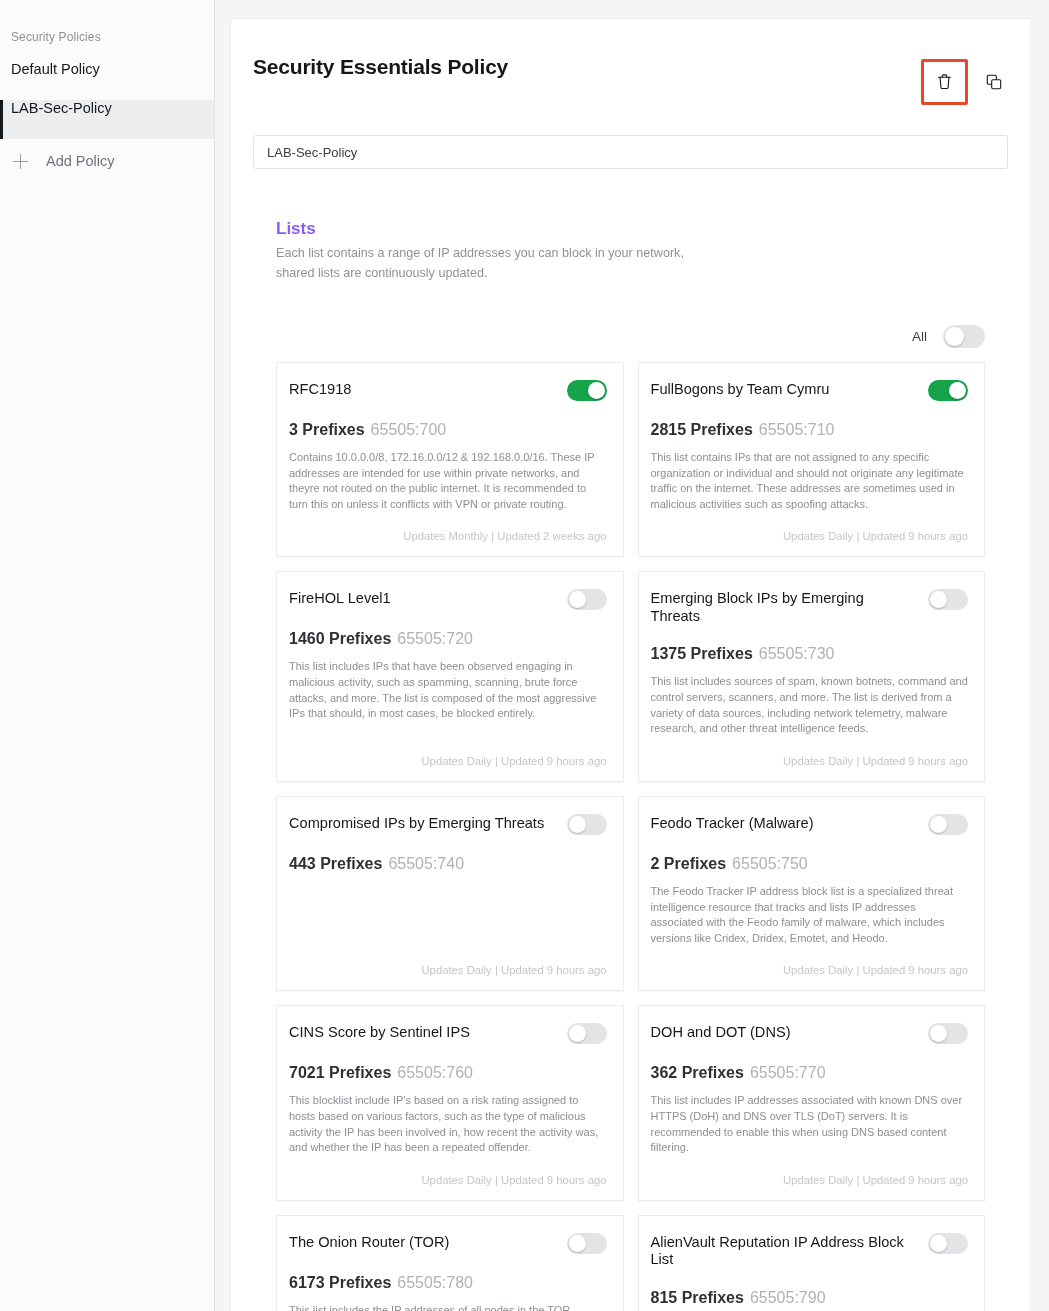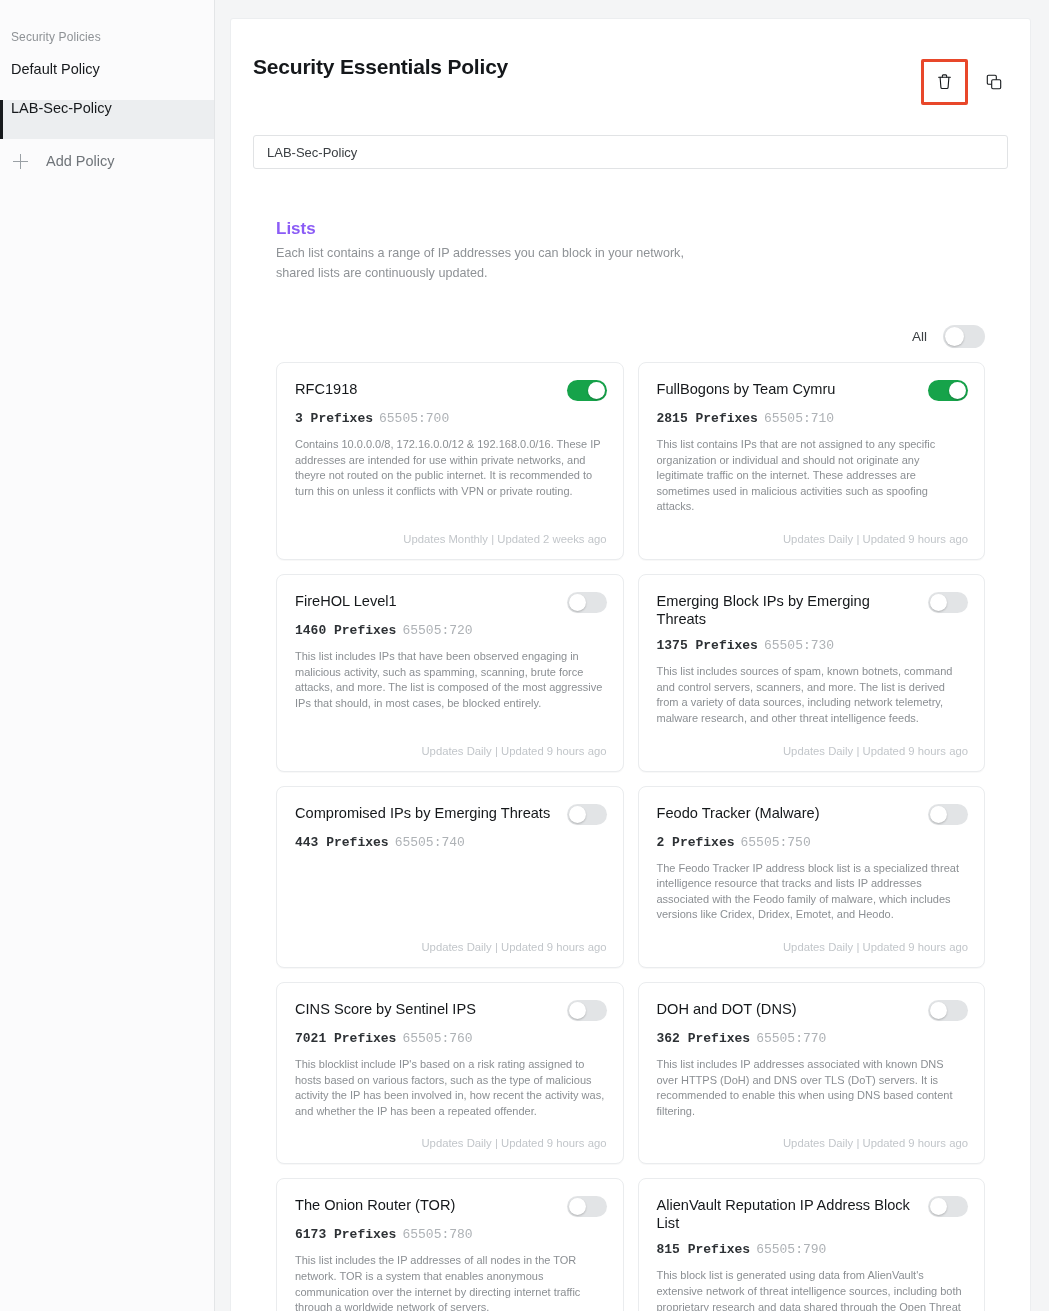--- a/index.html
+++ b/index.html
@@ -125,28 +125,28 @@
   .cards {
     margin-top: 14px;
     display: grid;
     grid-template-columns: 1fr 1fr;
     column-gap: 14px;
     row-gap: 14px;
   }
   .card {
     background: #ffffff;
     border: 1px solid #eaecee;
-    border-radius: 8px;
-    padding: 17px 16px 14px 18px;
+    border-radius: 0;
+    padding: 17px 16px 14px 12px;
     display: flex; flex-direction: column;
     box-shadow: 0 1px 1px rgba(20,24,28,.03);
   }
   .card-top { display: flex; align-items: flex-start; justify-content: space-between; gap: 12px; }
   .card-title { font-size: 14.6px; color: #15181b; line-height: 1.2; padding-top: 1px; }
-  .card-meta { margin-top: 10px; font-size: 13px; font-family: Liberation Mono, monospace; }
+  .card-meta { margin-top: 20px; font-size: 16px; }
   .card-prefixes { font-weight: bold; color: #2d3135; }
   .card-community { color: #aeb2b6; margin-left: 6px; }
   .card-desc {
     margin-top: 11px; font-size: 11px; color: #8b8f93; line-height: 1.42;
   }
   .card-footer {
     margin-top: auto; padding-top: 18px;
     font-size: 11.3px; color: #c2c6ca; text-align: right;
   }
 </style>

